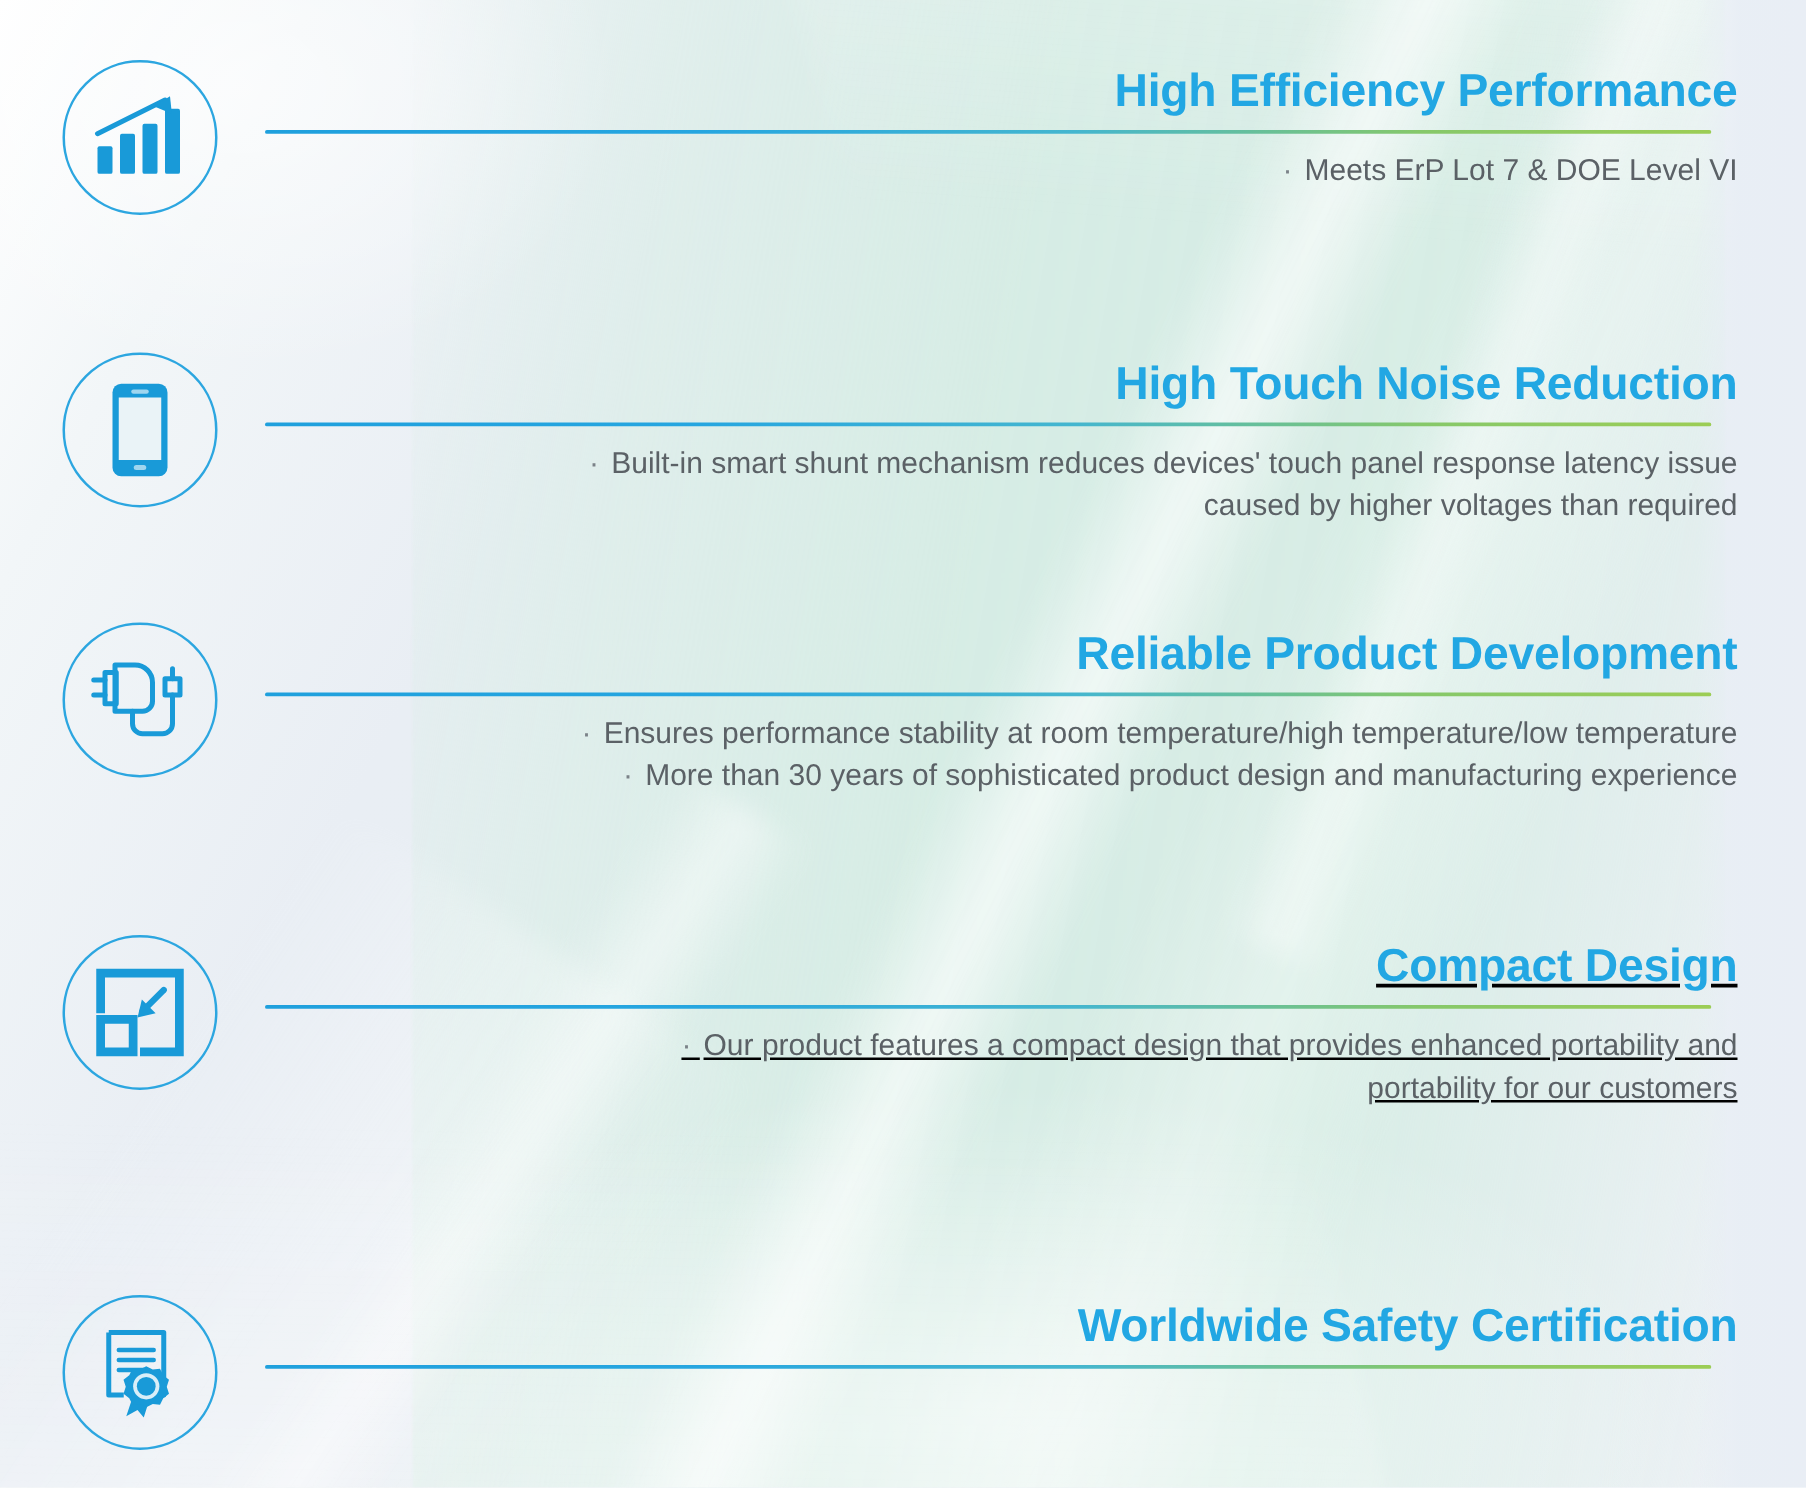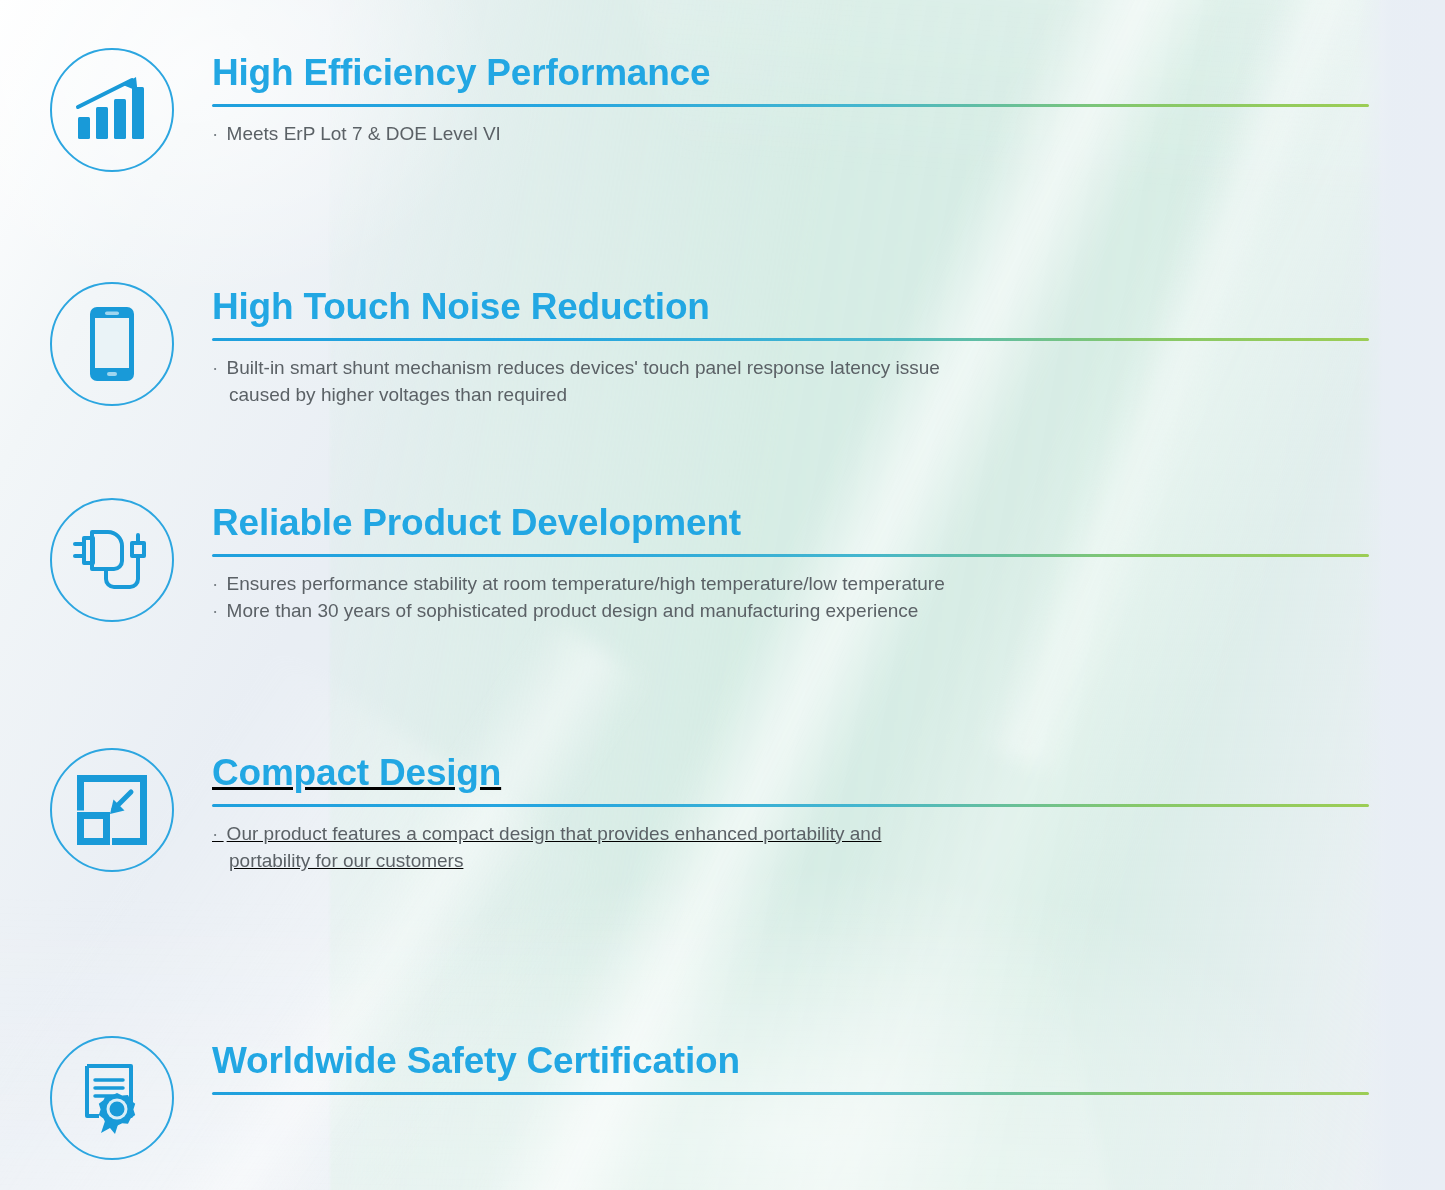--- a/index.html
+++ b/index.html
@@ -152,20 +152,21 @@
     align-items: center;
     justify-content: center;
     box-sizing: border-box;
   }
   .icon-badge svg { display: block; }
 
   .feature-body {
     flex: 1 1 auto;
     margin-left: 38px;
     padding-top: 6px;
+    text-align: right;
   }
 
   .feature-title {
     color: #22a7e3;
     font-size: 37px;
     font-weight: bold;
     letter-spacing: -0.2px;
     line-height: 1.05;
     margin: 0;
     white-space: nowrap;
@@ -183,21 +184,21 @@
       #9ccd55 100%);
     border-radius: 2px;
   }
 
   .feature-lines {
     margin-top: 13px;
   }
 
   .feature-line {
     color: #5b6166;
-    font-size: 19px;
+    font-size: 24px;
     line-height: 1.44;
     white-space: nowrap;
   }
   .feature-line .bullet {
     color: #7b8288;
     margin-right: 3px;
   }
   .feature-line .cont {
     display: block;
     padding-left: 17px;

